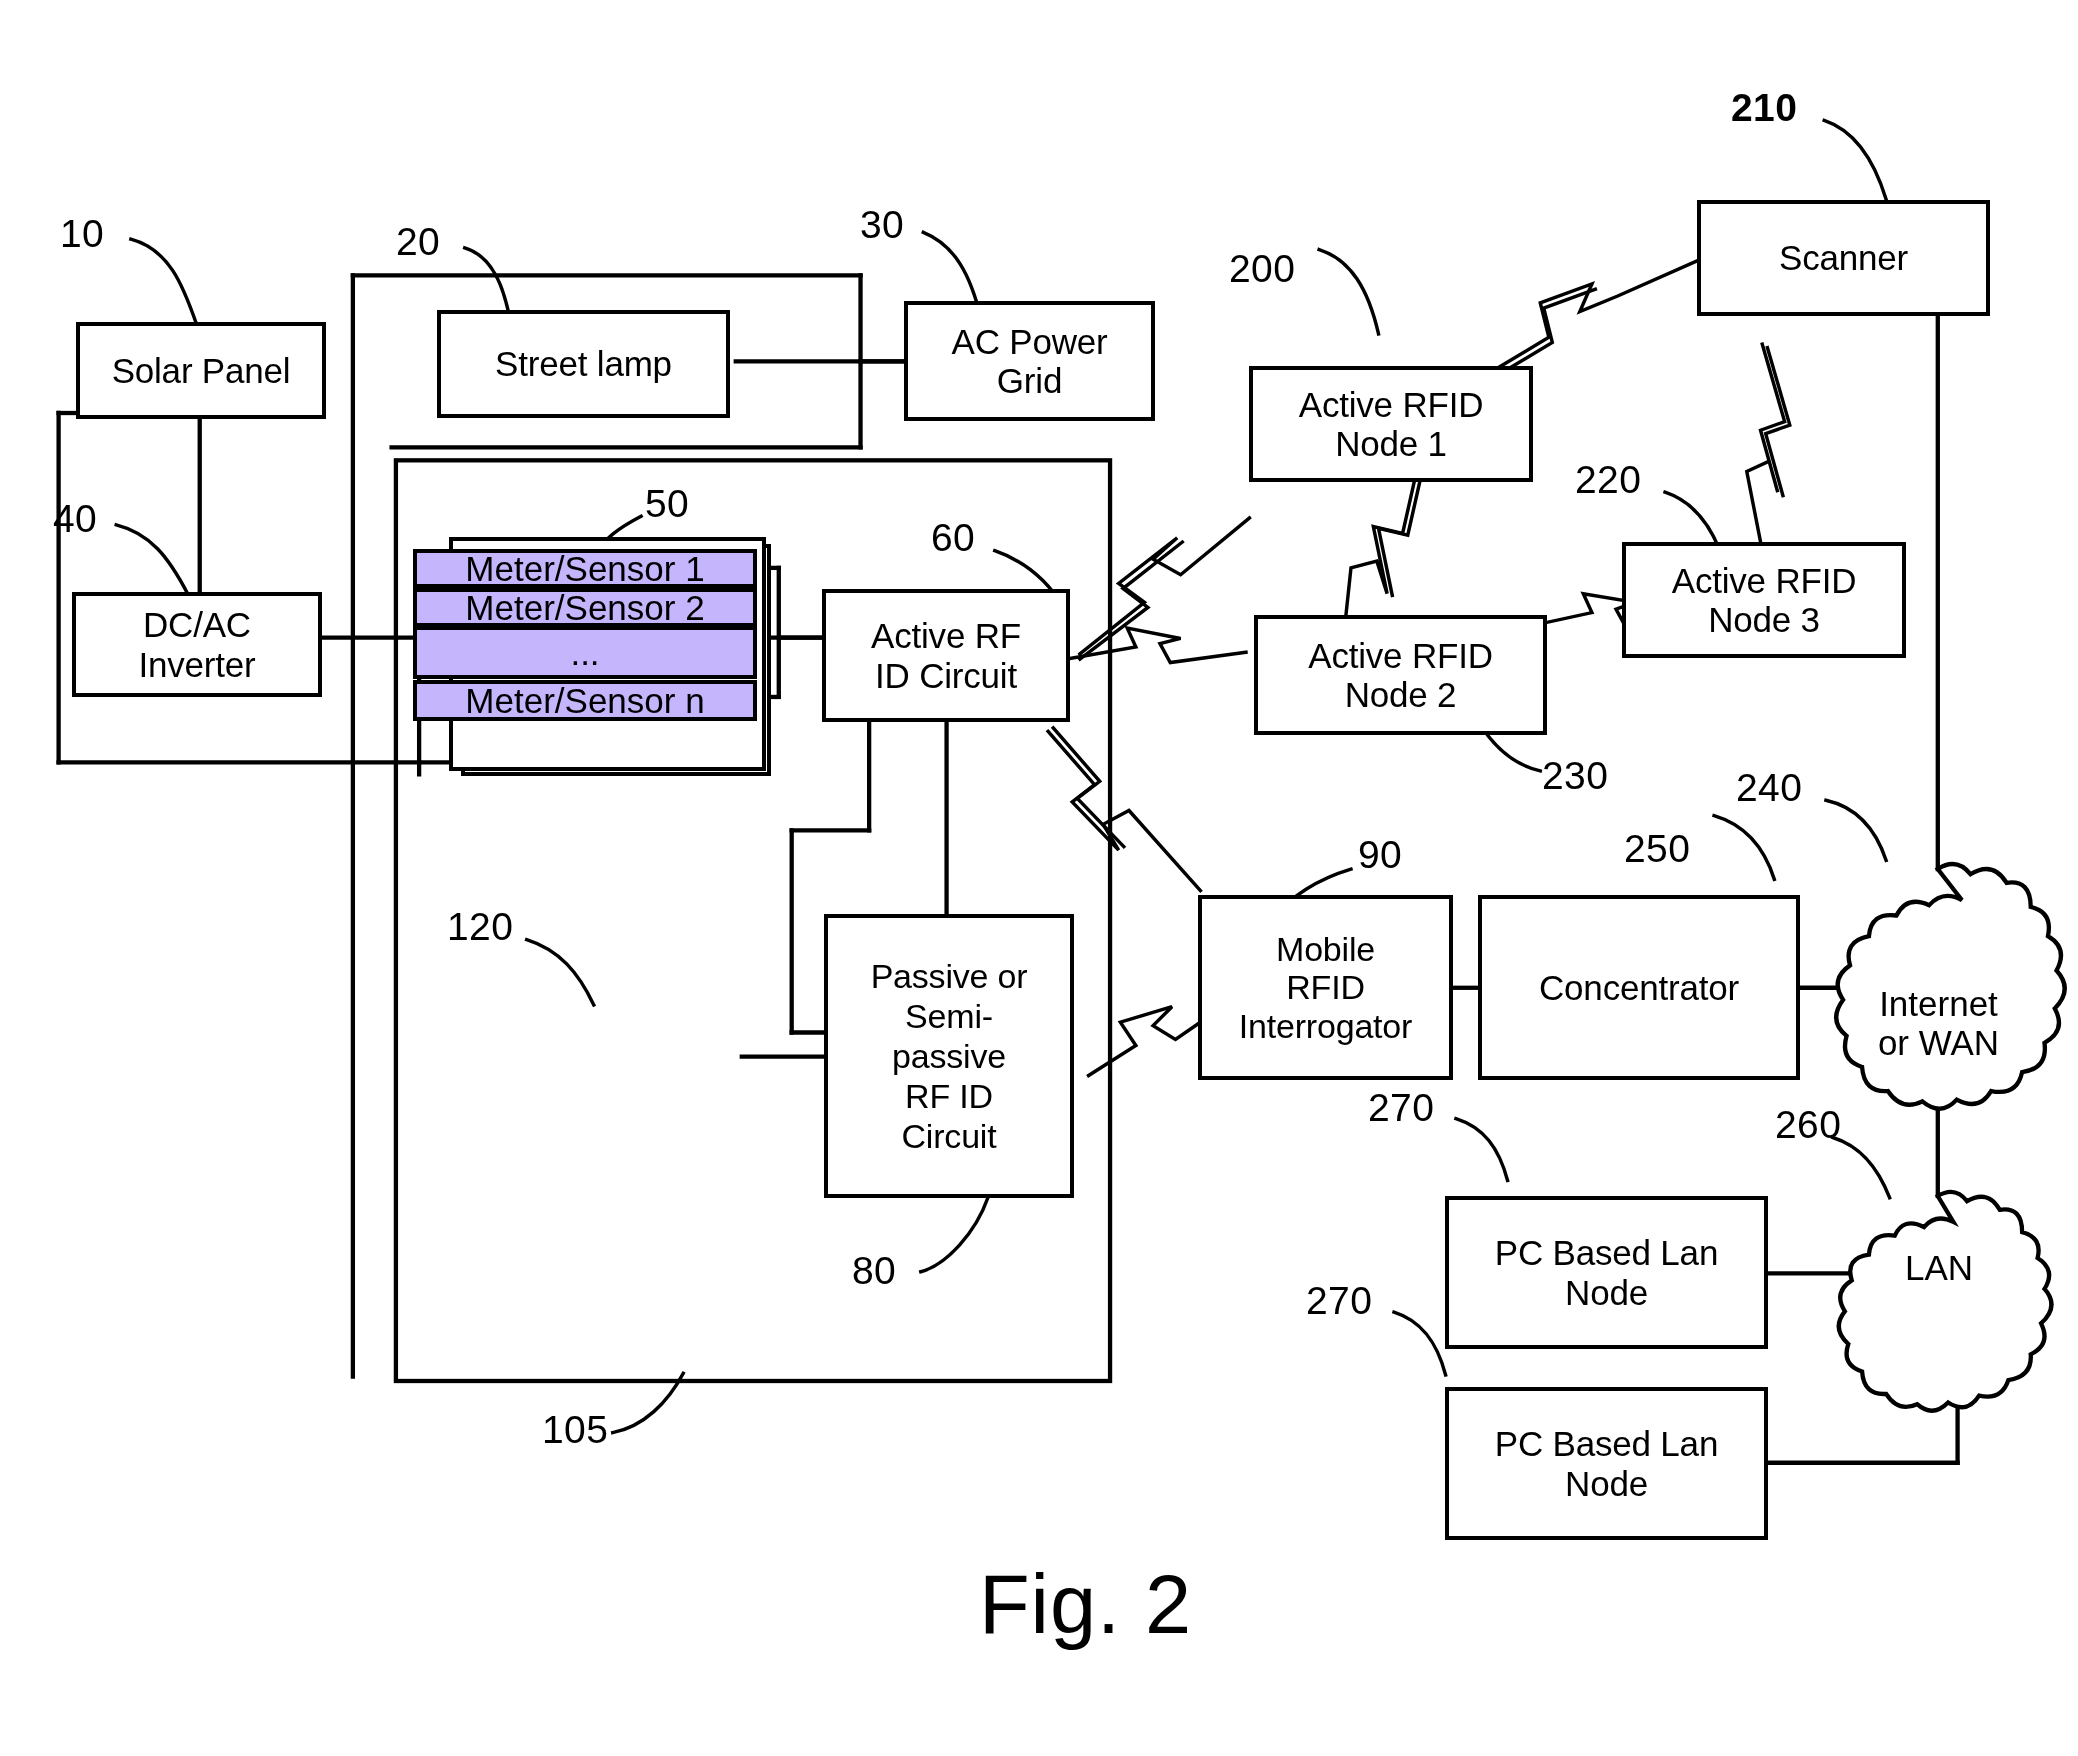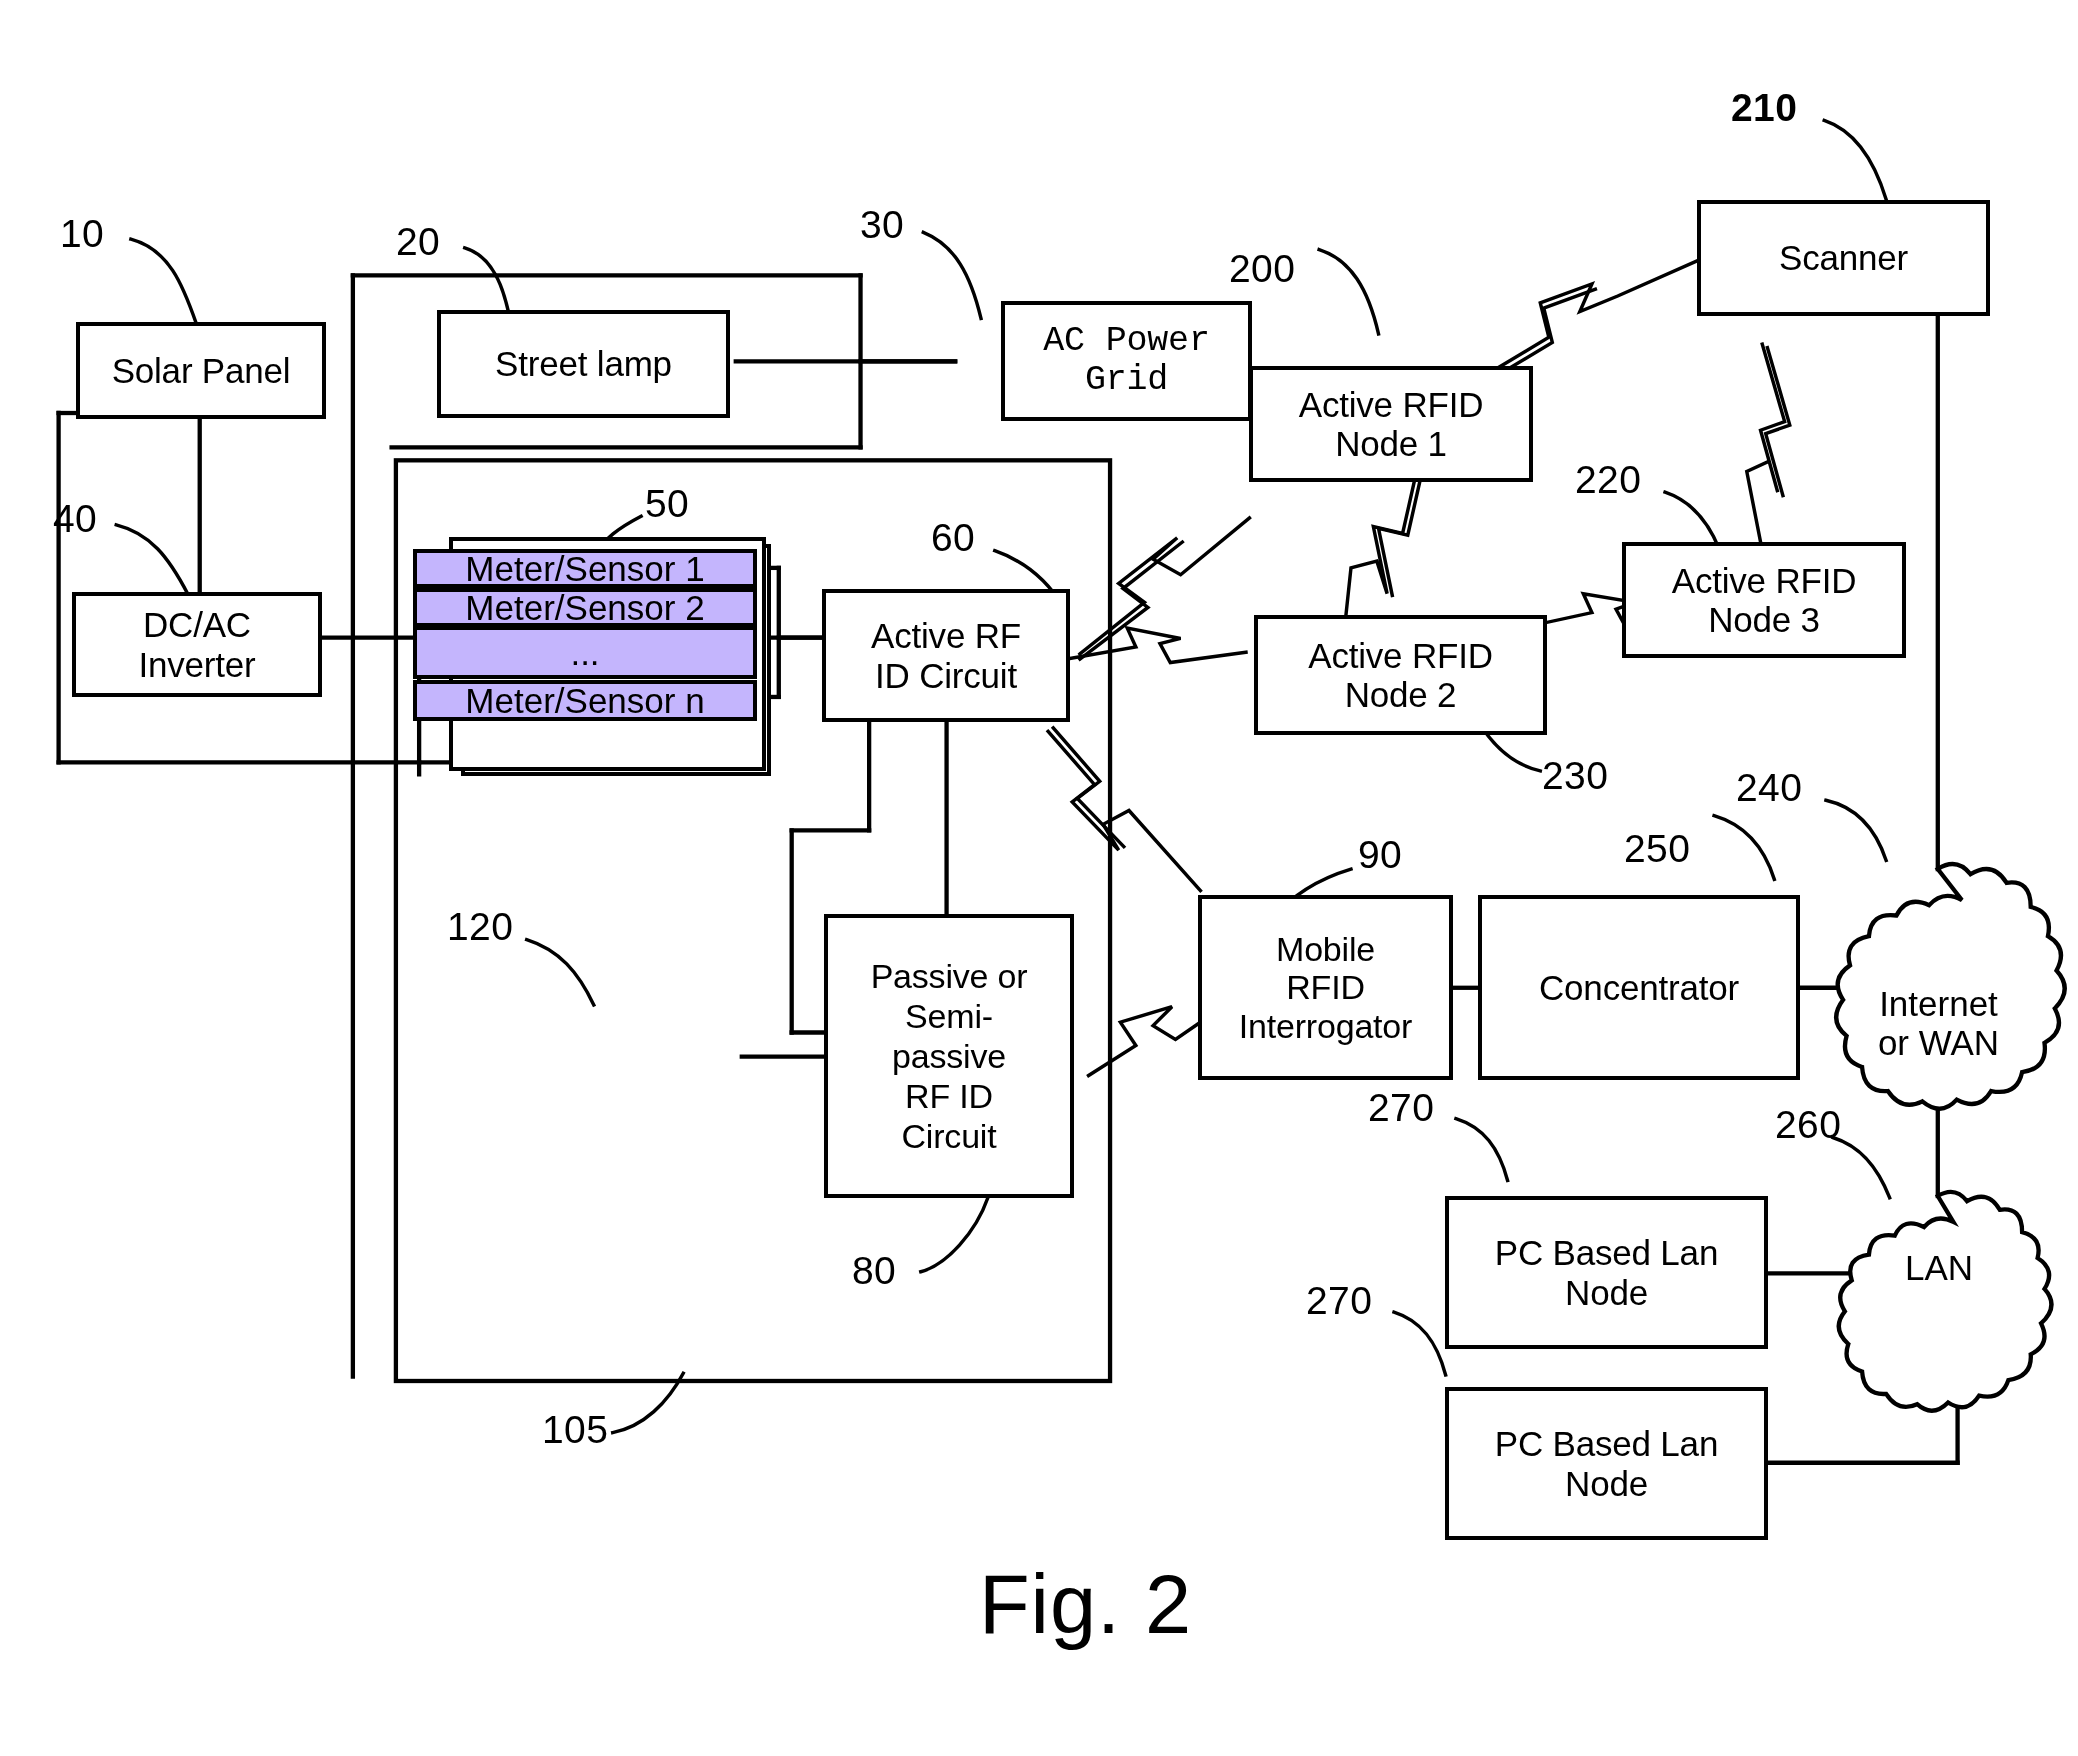--- a/index.html
+++ b/index.html
@@ -227,21 +227,21 @@
   </svg>
 
   <div class="node" style="left:76px; top:322px; width:250px; height:97px;">
     <span>Solar Panel</span>
   </div>
 
   <div class="node" style="left:437px; top:310px; width:293px; height:108px;">
     <span>Street lamp</span>
   </div>
 
-  <div class="node" style="left:1001px; top:301px; width:251px; height:120px; white-space:pre-line;font-family:Liberation Mono, monospace;">
+  <div class="node" style="left:904px; top:301px; width:251px; height:120px; white-space:pre-line;">
     <span>AC Power
 Grid</span>
   </div>
 
   <div class="node" style="left:72px; top:592px; width:250px; height:105px; white-space:pre-line;">
     <span>DC/AC
 Inverter</span>
   </div>
 
   <div class="strip" style="left:461px; top:544px; width:310px; height:232px; border:4.3px solid #000; background:#fff; z-index:3;"></div>

